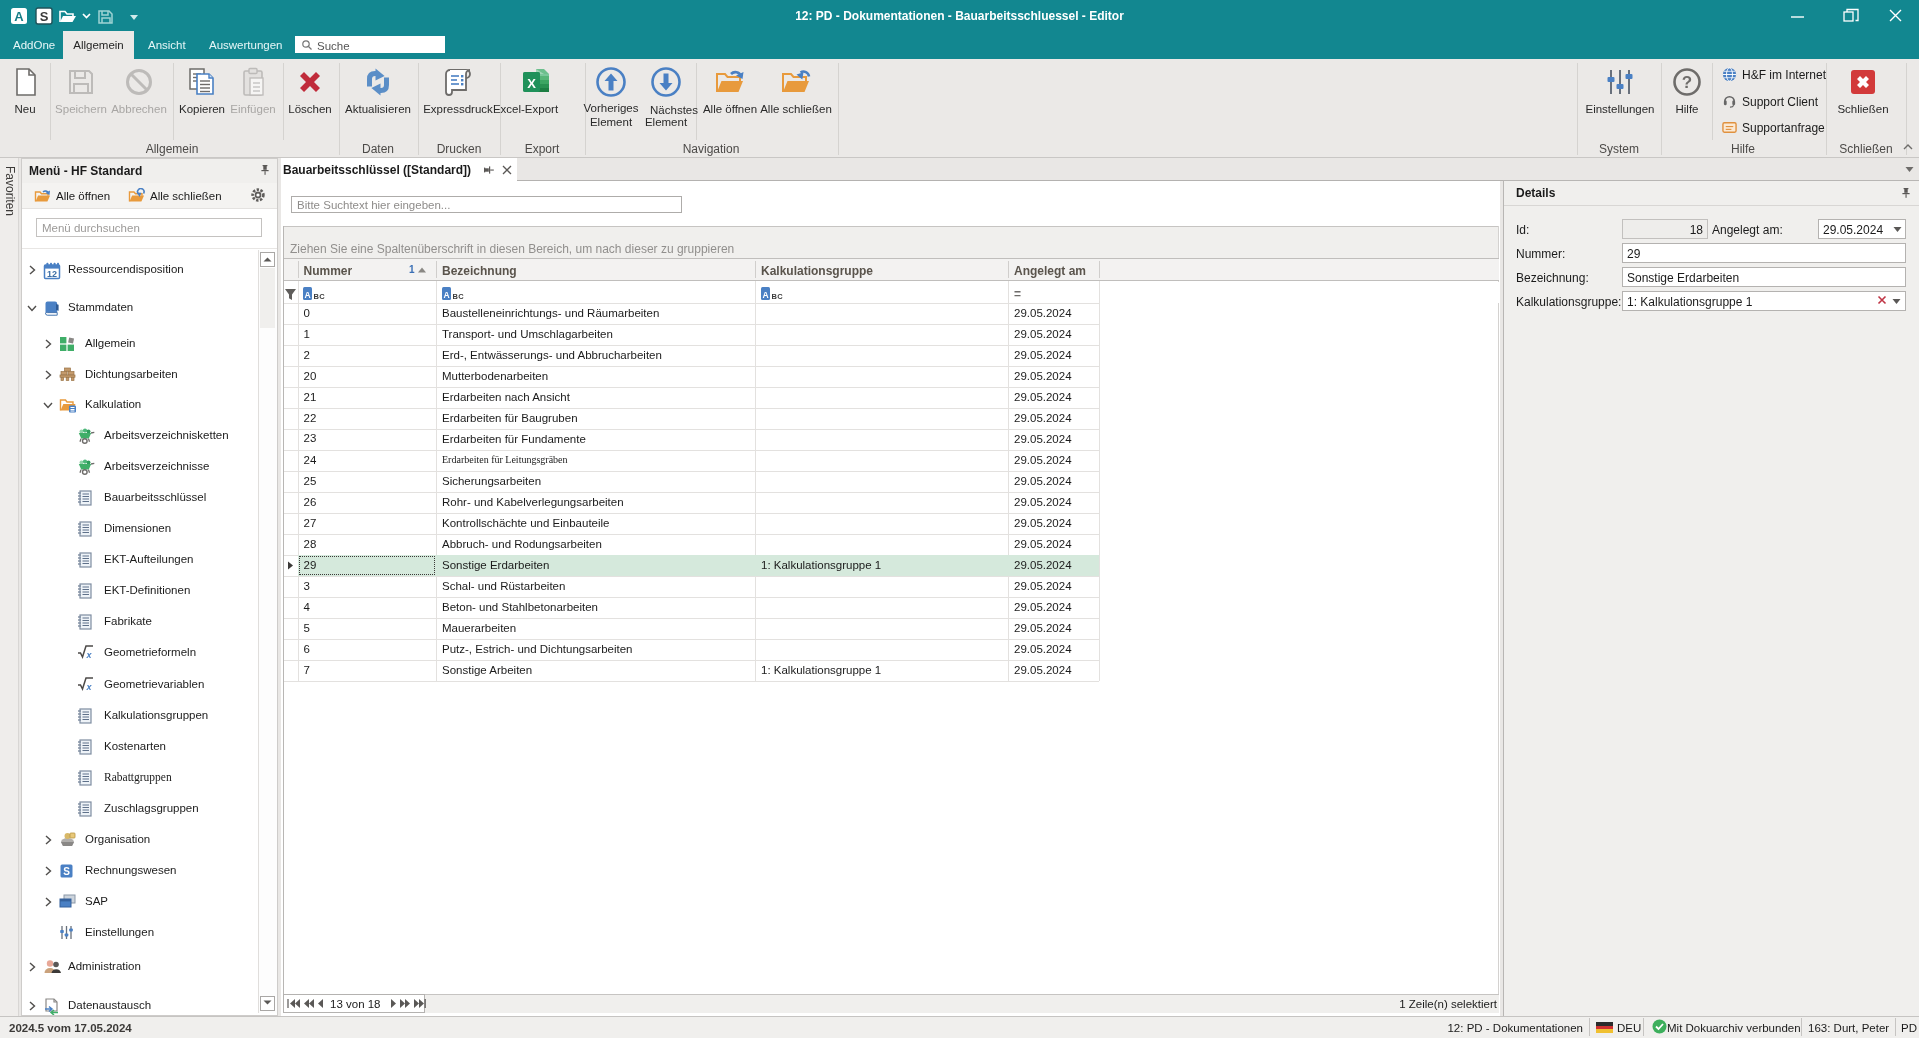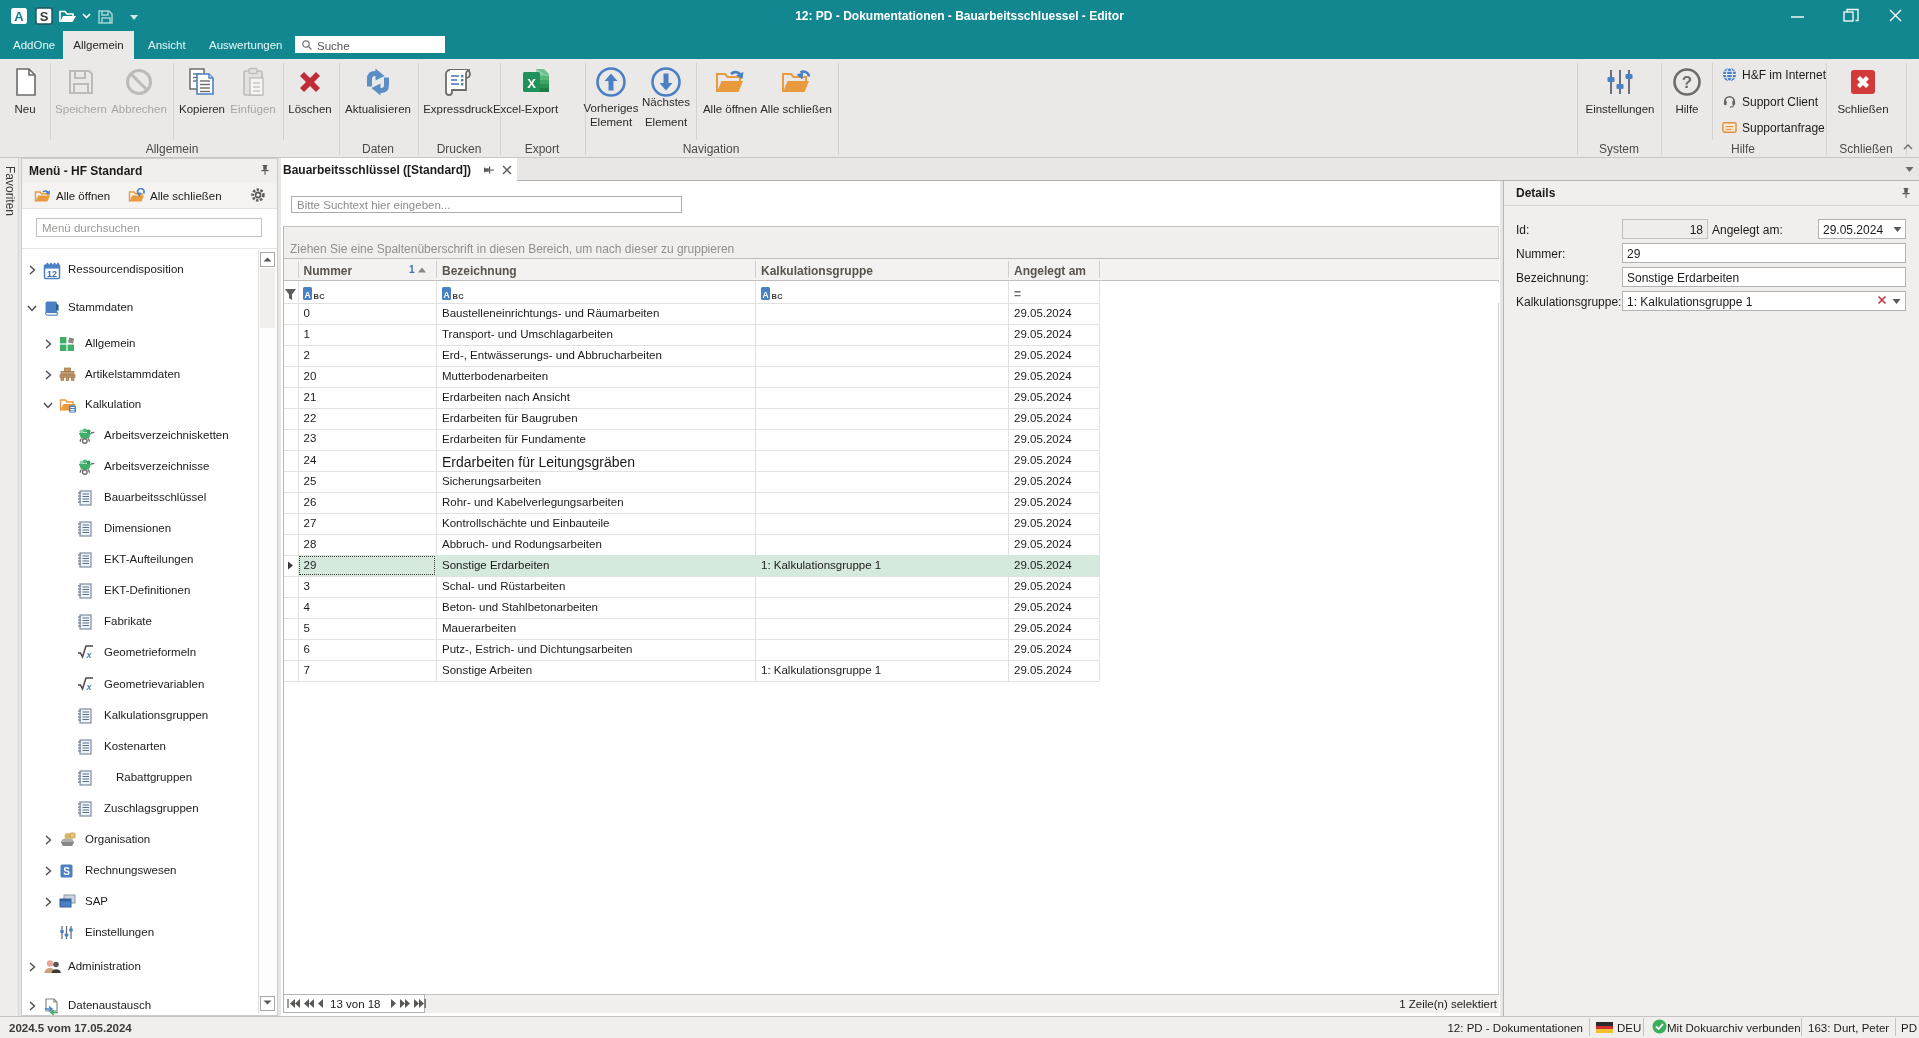--- a/index.html
+++ b/index.html
@@ -154,21 +154,21 @@
 <svg class="abs" style="left:595px;top:66px" width="32" height="32" viewBox="0 0 32 32">
     <circle cx="16" cy="16" r="13.5" fill="none" stroke="#4a80c4" stroke-width="2.6"></circle>
 <path d="M16 7.5 L22.5 15 H18.5 V24.5 H13.5 V15 H9.5 Z" fill="#4a80c4"></path>
   </svg>
 <div class="lbl ctr" style="left:551px;top:102px;width:120px;color:#2a2a2a;font-size:11.5px;">Vorheriges</div>
 <div class="lbl ctr" style="left:551px;top:116px;width:120px;color:#2a2a2a;font-size:11.5px;">Element</div>
 <svg class="abs" style="left:650px;top:66px" width="32" height="32" viewBox="0 0 32 32">
     <circle cx="16" cy="16" r="13.5" fill="none" stroke="#4a80c4" stroke-width="2.6"></circle>
 <path d="M16 24.5 L9.5 17 H13.5 V7.5 H18.5 V17 H22.5 Z" fill="#4a80c4"></path>
   </svg>
-<div class="lbl ctr" style="left:606px;top:96px;width:120px;color:#2a2a2a;font-size:11.5px;">Nächstes</div>
+<div class="lbl ctr" style="left:606px;top:104px;width:136px;color:#2a2a2a;font-size:11.5px;">Nächstes</div>
 <div class="lbl ctr" style="left:606px;top:116px;width:120px;color:#2a2a2a;font-size:11.5px;">Element</div>
 <svg class="abs" style="left:714px;top:66px" width="32" height="32" viewBox="0 0 32 32">
     <path d="M3 26 V8 h8 l2.5 3 H26 v4" fill="none" stroke="#e89a3c" stroke-width="2"></path>
 <path d="M3 26 l4.5-11 H29 l-4.5 11 Z" fill="#e89a3c"></path>
 <path d="M17 8 a6 6 0 0 1 10 2" fill="none" stroke="#4a80c4" stroke-width="2.6"></path>
 <path d="M29.5 6 L28.5 13 L22 9.5 Z" fill="#4a80c4"></path>
   </svg>
 <div class="lbl ctr" style="left:670px;top:103px;width:120px;color:#2a2a2a;font-size:11.5px;">Alle öffnen</div>
 <svg class="abs" style="left:780px;top:66px" width="32" height="32" viewBox="0 0 32 32">
     <path d="M3 26 V8 h8 l2.5 3 H26 v4" fill="none" stroke="#e89a3c" stroke-width="2"></path>
@@ -311,21 +311,21 @@
 <g fill="#c49a6c" stroke="#9a7447" stroke-width="0.7">
 <rect x="1" y="8" width="15" height="2.2"></rect>
       <rect x="2" y="10.5" width="2.6" height="3"></rect>
       <rect x="7.2" y="10.5" width="2.6" height="3"></rect>
       <rect x="12.4" y="10.5" width="2.6" height="3"></rect>
 <rect x="2" y="4.5" width="6" height="3.2"></rect>
       <rect x="9" y="4.5" width="6" height="3.2"></rect>
       <rect x="5.5" y="1" width="6" height="3.2"></rect>
     </g>
   </svg>
-<div class="lbl" style="left:85px;top:368px;font-size:11.5px;">Artikelstammdaten</div>
+<div class="lbl" style="left:85px;top:368px;font-size:11.5px;">Dichtungsarbeiten</div>
 <svg class="abs" style="left:43px;top:401px" width="10" height="8" viewBox="0 0 10 8">
     <path d="M1 2 L5 6.5 L9 2" fill="none" stroke="#504e4c" stroke-width="1.4"></path>
   </svg>
 <svg class="abs" style="left:59px;top:397px" width="18" height="16" viewBox="0 0 18 16">
 <path d="M1.5 13.5 V3 h5 l1.5 2 H14 v2.5" fill="none" stroke="#e89a3c" stroke-width="1.4"></path>
 <path d="M1.5 13.5 l2.8-6.5 H16.5 l-2.8 6.5 Z" fill="#e89a3c"></path>
 <rect x="10" y="8.5" width="7" height="7" rx="1" fill="#4a80c4"></rect>
 <g stroke="#fff" stroke-width="1">
       <line x1="11.5" y1="10.5" x2="15.5" y2="10.5"></line>
       <line x1="11.5" y1="12.5" x2="15.5" y2="12.5"></line>
@@ -483,21 +483,21 @@
       <line x1="5.5" y1="9" x2="12" y2="9"></line>
       <line x1="5.5" y1="11.5" x2="12" y2="11.5"></line>
     </g>
 <g stroke="#7d8ca0" stroke-width="1.4">
       <line x1="1" y1="3" x2="4" y2="3"></line>
       <line x1="1" y1="6" x2="4" y2="6"></line>
       <line x1="1" y1="9" x2="4" y2="9"></line>
       <line x1="1" y1="12" x2="4" y2="12"></line>
     </g>
   </svg>
-<div class="lbl" style="left:116px;top:771px;font-size:11.5px;">Rabattgruppen</div>
+<div class="lbl" style="left:104px;top:771px;font-size:11.5px;font-family:Liberation Serif, serif;">Rabattgruppen</div>
 <svg class="abs" style="left:77px;top:801px" width="15" height="16" viewBox="0 0 15 16">
 <rect x="3" y="1" width="11" height="14" fill="#eef3f8" stroke="#7d8ca0" stroke-width="1.2"></rect>
 <g stroke="#5f718a" stroke-width="1">
       <line x1="5.5" y1="4" x2="12" y2="4"></line>
       <line x1="5.5" y1="6.5" x2="12" y2="6.5"></line>
       <line x1="5.5" y1="9" x2="12" y2="9"></line>
       <line x1="5.5" y1="11.5" x2="12" y2="11.5"></line>
     </g>
 <g stroke="#7d8ca0" stroke-width="1.4">
       <line x1="1" y1="3" x2="4" y2="3"></line>
@@ -647,21 +647,21 @@
 <div class="abs" style="left:284px;top:429px;width:815px;height:1px;background:#e3e1df;"></div>
 <div class="lbl" style="left:303.5px;top:412px;font-size:11.5px;">22</div>
 <div class="lbl" style="left:442px;top:412px;font-size:11.5px;">Erdarbeiten für Baugruben</div>
 <div class="lbl" style="left:1014px;top:412px;font-size:11.5px;">29.05.2024</div>
 <div class="abs" style="left:284px;top:450px;width:815px;height:1px;background:#e3e1df;"></div>
 <div class="lbl" style="left:303.5px;top:432px;font-size:11.5px;">23</div>
 <div class="lbl" style="left:442px;top:433px;font-size:11.5px;">Erdarbeiten für Fundamente</div>
 <div class="lbl" style="left:1014px;top:433px;font-size:11.5px;">29.05.2024</div>
 <div class="abs" style="left:284px;top:471px;width:815px;height:1px;background:#e3e1df;"></div>
 <div class="lbl" style="left:303.5px;top:454px;font-size:11.5px;">24</div>
-<div class="lbl" style="left:442px;top:454px;font-size:14px;">Erdarbeiten für Leitungsgräben</div>
+<div class="lbl" style="left:442px;top:454px;font-size:10px;font-family:Liberation Serif, serif;">Erdarbeiten für Leitungsgräben</div>
 <div class="lbl" style="left:1014px;top:454px;font-size:11.5px;">29.05.2024</div>
 <div class="abs" style="left:284px;top:492px;width:815px;height:1px;background:#e3e1df;"></div>
 <div class="lbl" style="left:303.5px;top:475px;font-size:11.5px;">25</div>
 <div class="lbl" style="left:442px;top:475px;font-size:11.5px;">Sicherungsarbeiten</div>
 <div class="lbl" style="left:1014px;top:475px;font-size:11.5px;">29.05.2024</div>
 <div class="abs" style="left:284px;top:513px;width:815px;height:1px;background:#e3e1df;"></div>
 <div class="lbl" style="left:303.5px;top:496px;font-size:11.5px;">26</div>
 <div class="lbl" style="left:442px;top:496px;font-size:11.5px;">Rohr- und Kabelverlegungsarbeiten</div>
 <div class="lbl" style="left:1014px;top:496px;font-size:11.5px;">29.05.2024</div>
 <div class="abs" style="left:284px;top:534px;width:815px;height:1px;background:#e3e1df;"></div>

